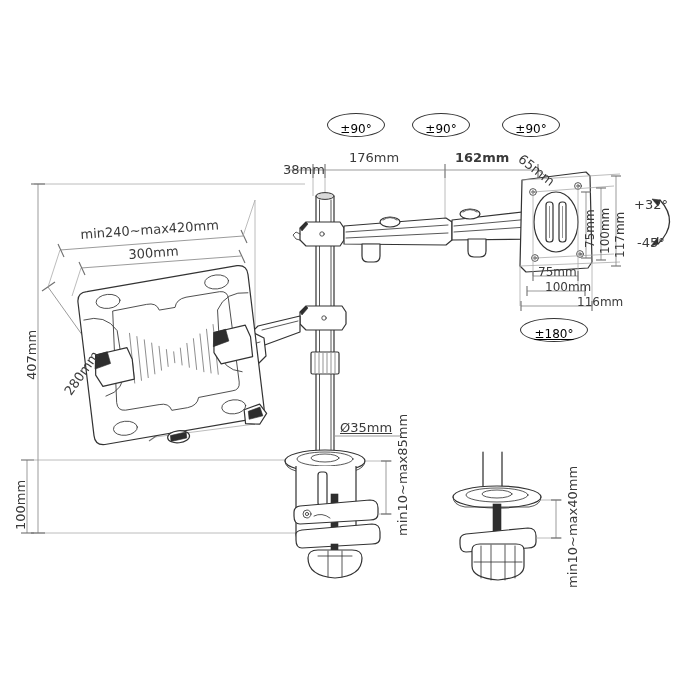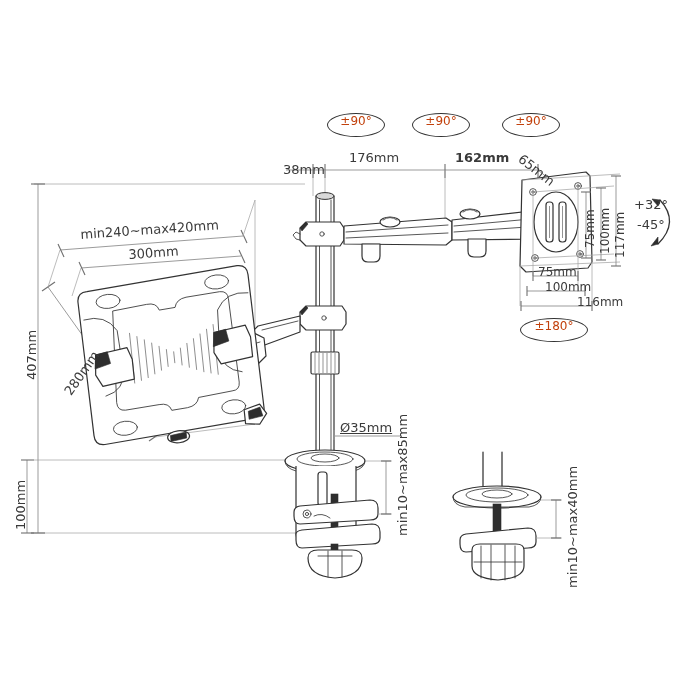--- a/index.html
+++ b/index.html
@@ -21,28 +21,28 @@
     line-height:1;
     user-select:none;
   }
   .dim{font-size:13px;}
   .dim-sm{font-size:12px;}
 
   .rot90{transform:rotate(-90deg);transform-origin:0 0;}
 
   .badge{
     position:absolute;
-    display:flex;align-items:flex-start;justify-content:center;
-    font-size:12px;color:#c2410c;
+    display:flex;align-items:flex-end;justify-content:center;
+    font-size:12px;color:#000000;
     width:56px;height:22px;
     border:1.4px solid #333;
     border-radius:50%/50%;
     background:#fff;
   }
-  .badge.wide{width:66px;}
+  .badge.wide{width:66px;text-decoration:underline;}
 </style>
 </head>
 <body>
 
 <div id="stage">
 
 <svg id="drawing" viewBox="0 0 700 700">
   <defs>
     <style>
       .part{fill:none;stroke:#333;stroke-width:1.25;stroke-linejoin:round;stroke-linecap:round;}
@@ -359,21 +359,21 @@
   <span>±90°</span>
 </div>
 <div class="badge" style="left:502px;top:113px;">
   <span>±90°</span>
 </div>
 <div class="badge wide" style="left:520px;top:318px;">
   <span>±180°</span>
 </div>
 
 <div class="lbl dim" style="left:634px;top:198px;">+32°</div>
-<div class="lbl dim" style="left:637px;top:218px;">-45°</div>
+<div class="lbl dim" style="left:637px;top:236px;">-45°</div>
 
 <div class="lbl dim" style="left:283px;top:163px;">38mm</div>
 <div class="lbl dim" style="left:349px;top:151px;">176mm</div>
 <div class="lbl dim" style="left:455px;top:151px;font-weight:bold;">162mm</div>
 <div class="lbl dim" style="left:524px;top:152px;transform:rotate(38deg);transform-origin:0 0;">65mm</div>
 
 <div class="lbl dim-sm rot90" style="left:584px;top:248px;">75mm</div>
 <div class="lbl dim-sm rot90" style="left:599px;top:254px;">100mm</div>
 <div class="lbl dim-sm rot90" style="left:614px;top:258px;">117mm</div>
 

